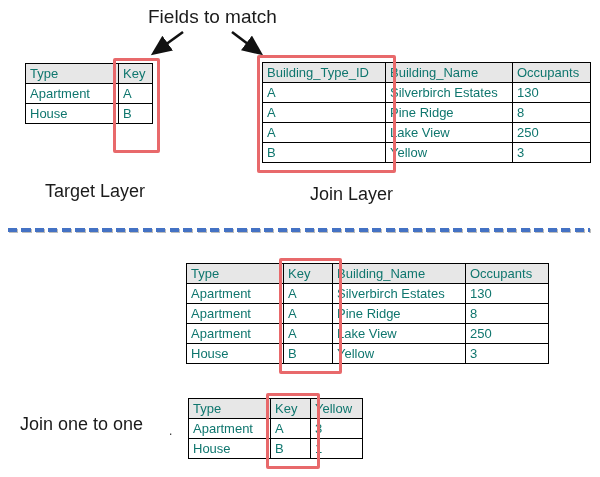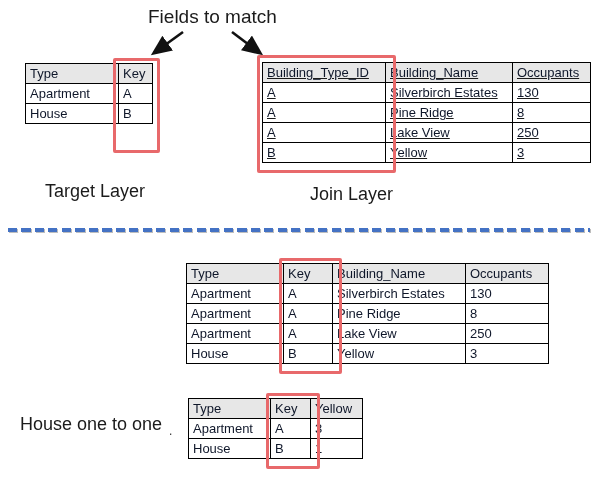--- a/index.html
+++ b/index.html
@@ -20,21 +20,21 @@
     white-space: nowrap;
     color: #1b1b1b;
   }
   .label.top { font-size: 19px; }
   .tbl-wrap { position: absolute; }
   table.dt {
     border-collapse: collapse;
     table-layout: fixed;
     font-family: "Liberation Sans", sans-serif;
     font-size: 13px;
-    color: #0f172a;
+    color: #0f766e;
   }
   table.dt th, table.dt td {
     border: 1px solid #000;
     height: 19px;
     padding: 0 3px 0 4px;
     text-align: left;
     font-weight: normal;
     vertical-align: middle;
     white-space: nowrap;
     overflow: hidden;
@@ -105,21 +105,21 @@
           </tr>
           <tr>
             <td>House</td>
             <td>B</td>
           </tr>
         </tbody>
       </table>
   </div>
   <div class="hl-rect" style="left:113px; top:58px; width:41px; height:89px;"></div>
 
-  <div class="tbl-wrap" style="left:262px; top:62px;text-decoration:underline;">
+  <div class="tbl-wrap" style="left:262px; top:62px;">
     <table class="dt">
       <colgroup>
           <col style="width:123px">
           <col style="width:127px">
           <col style="width:78px">
         </colgroup>
     <thead>
           <tr>
             <th>Building_Type_ID</th>
             <th>Building_Name</th>
@@ -196,21 +196,21 @@
             <td>House</td>
             <td>B</td>
             <td>Yellow</td>
             <td>3</td>
           </tr>
         </tbody>
       </table>
   </div>
   <div class="hl-rect" style="left:279px; top:258px; width:57px; height:110px;"></div>
 
-  <div class="label" style="left:20px; top:414px;">House one to one</div>
+  <div class="label" style="left:20px; top:414px;">Join one to one</div>
   <div class="stray-dot" style="left:169px; top:424px;">.</div>
   <div class="tbl-wrap" style="left:188px; top:398px;">
     <table class="dt">
       <colgroup>
           <col style="width:82px">
           <col style="width:40px">
           <col style="width:52px">
         </colgroup>
     <thead>
           <tr>

